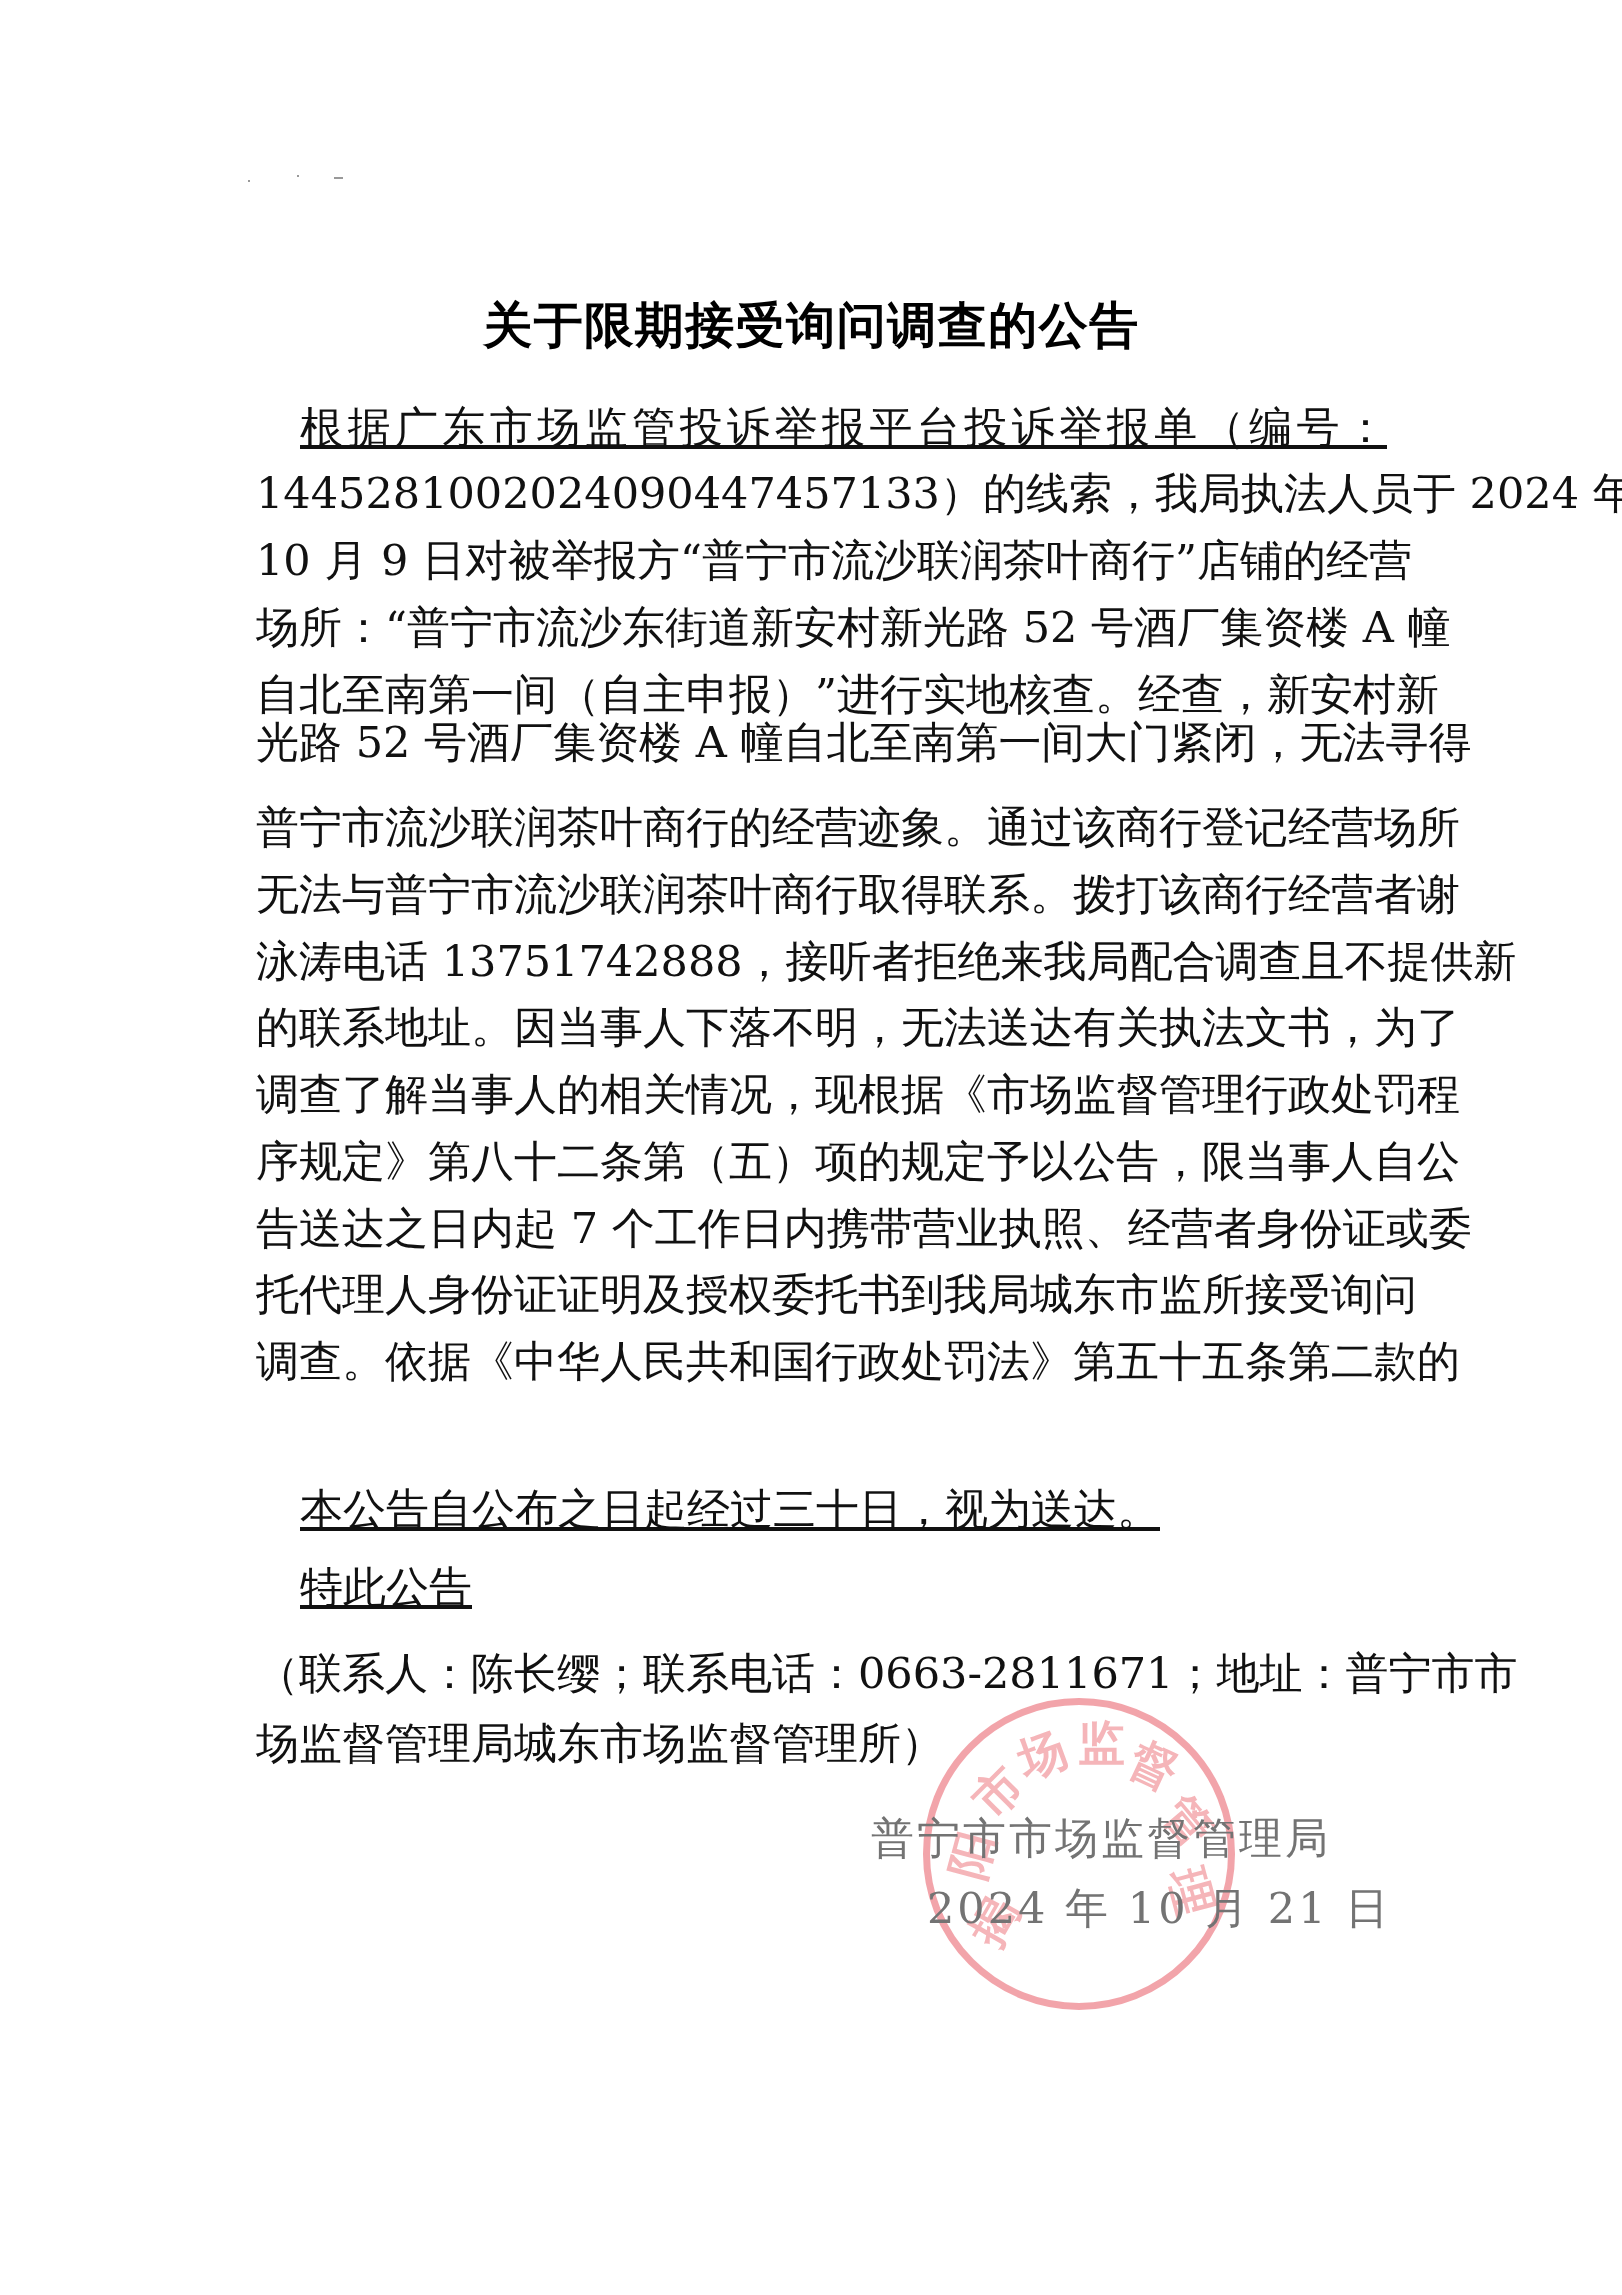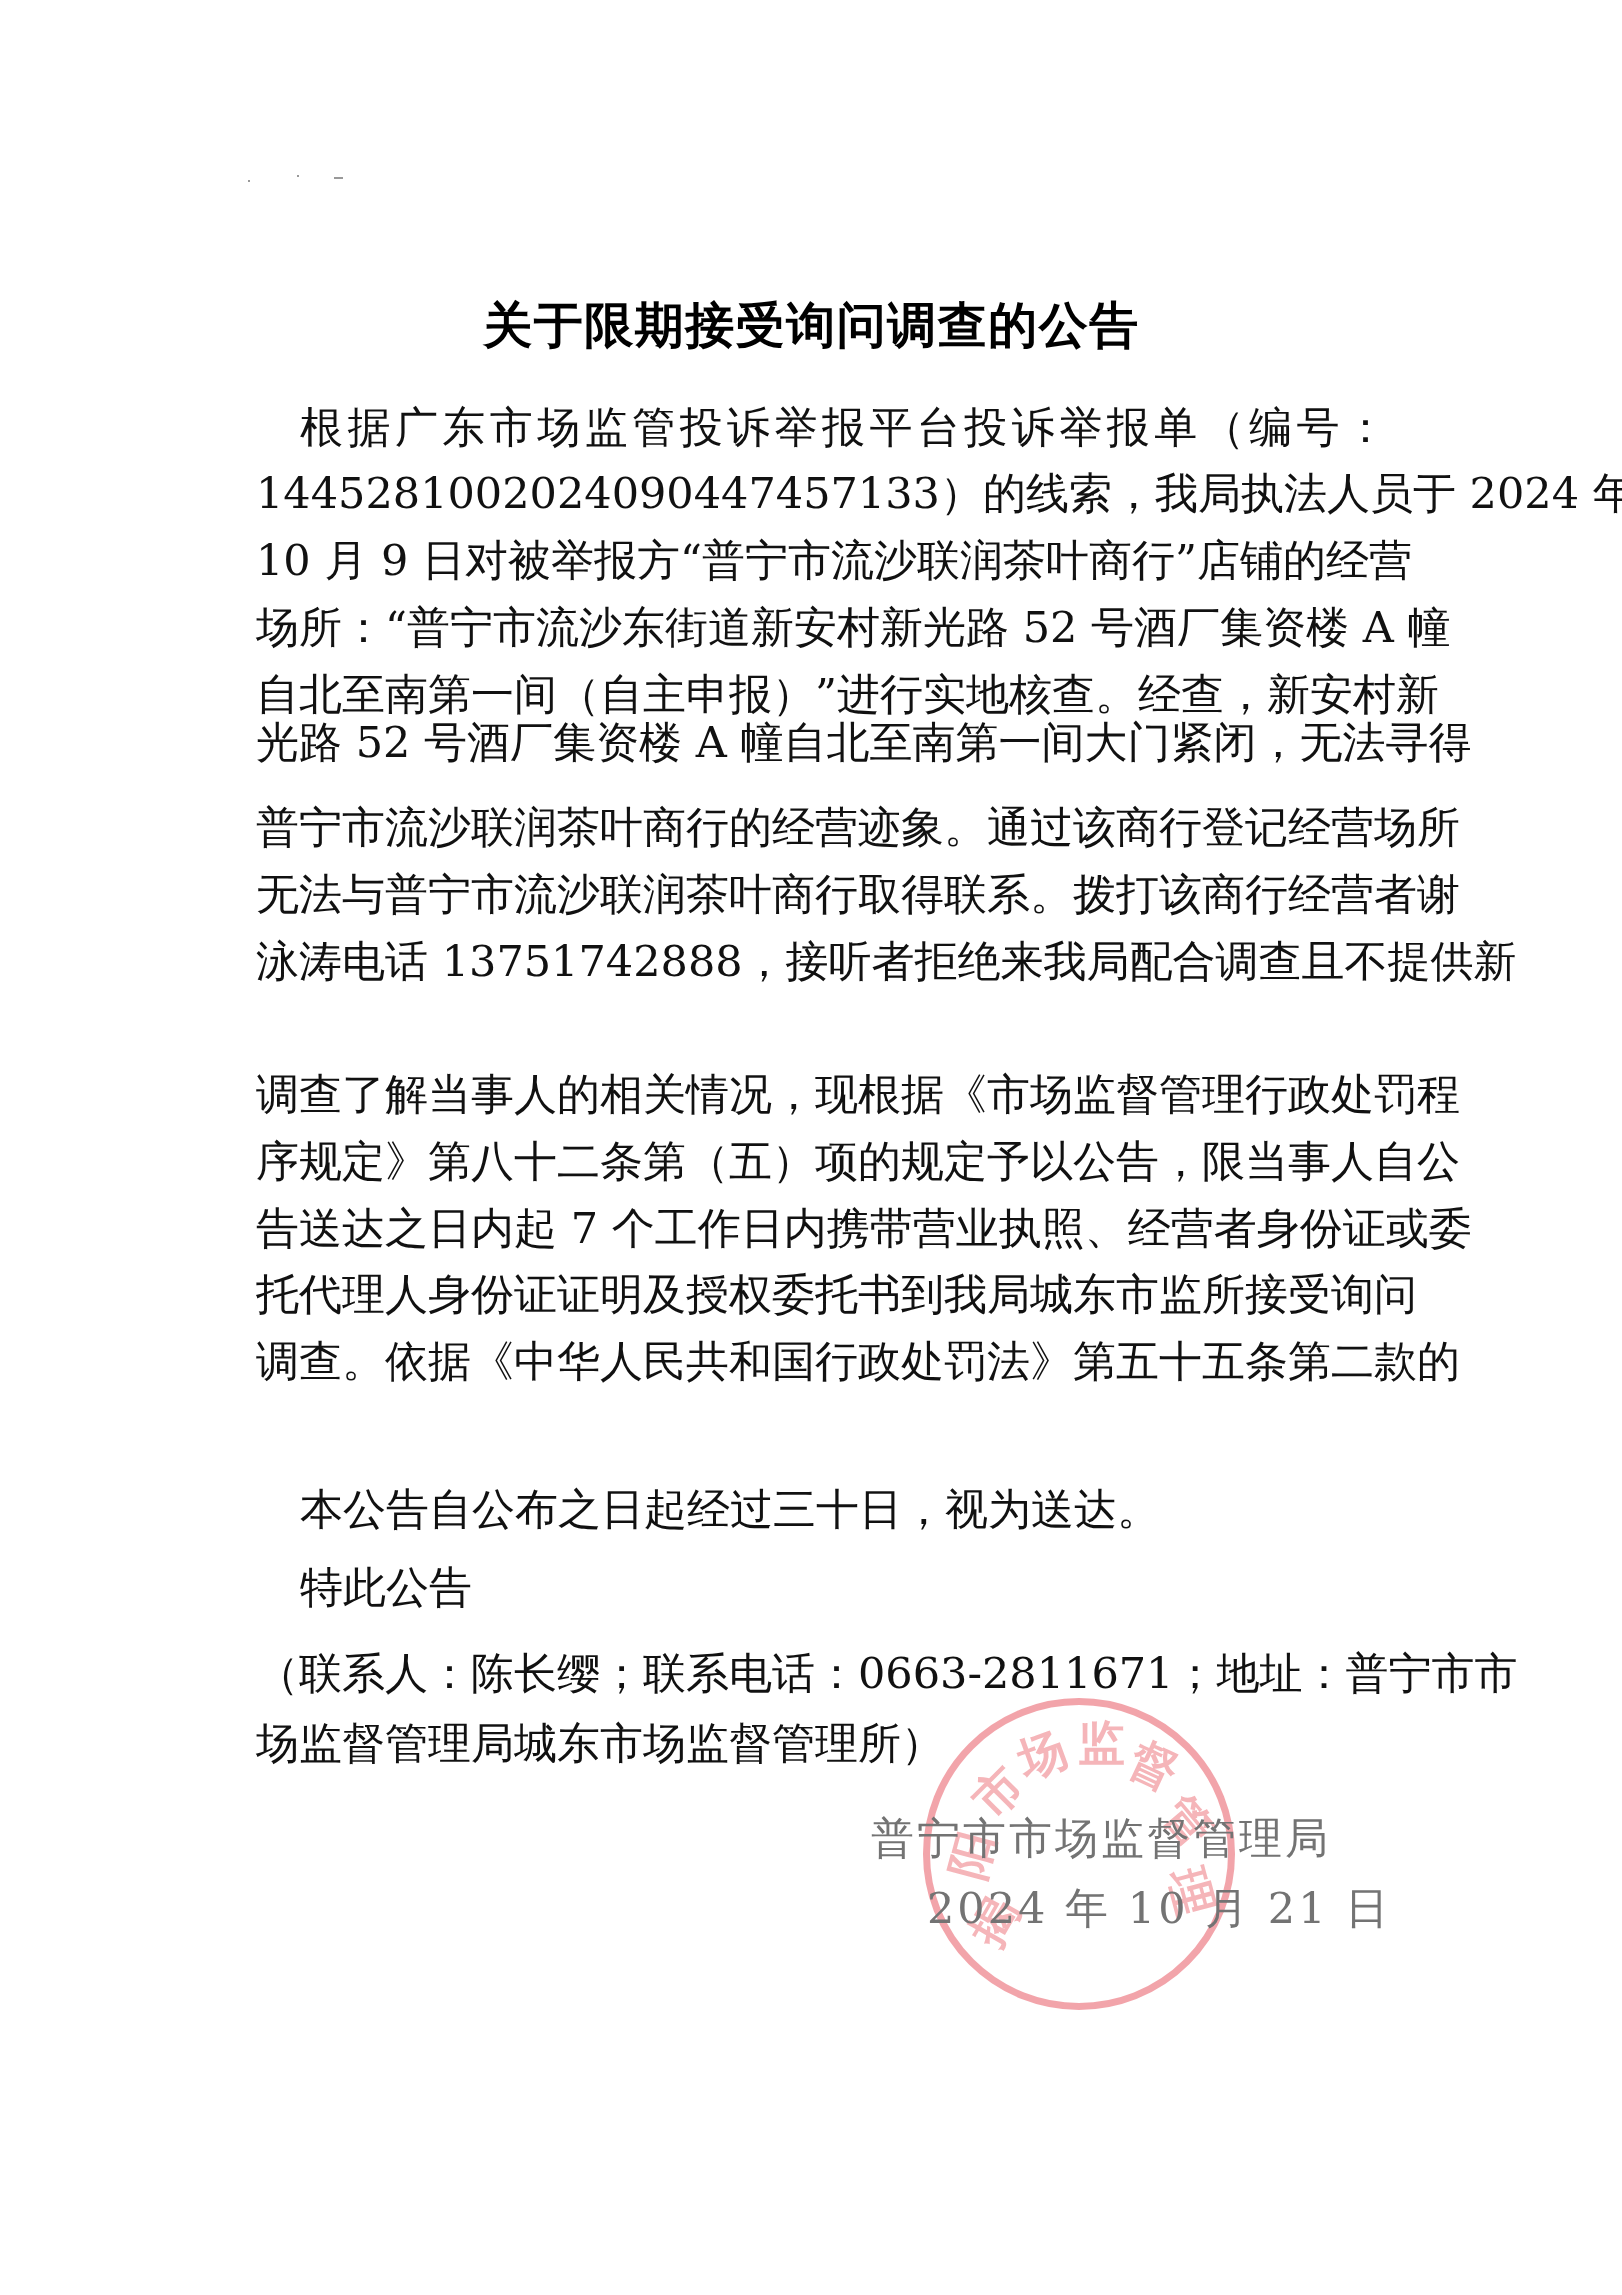--- a/index.html
+++ b/index.html
@@ -10,21 +10,21 @@
     text-align: center; font-family: "DejaVu Sans", sans-serif;
     font-weight: bold; font-size: 49px; letter-spacing: 1.5px; color: #000;
   }
   .line {
     position: absolute; left: 256px; width: 1131px;
     font-family: "DejaVu Serif", serif; font-size: 43px; color: #111;
     white-space: nowrap; text-align-last: justify; text-align: justify;
     line-height: 52px;
   }
   .line.last { text-align-last: left; }
-  .line.indent { left: 300px; width: 1087px; }
+  .line.indent { left: 300px; width: 1087px; text-decoration: underline; }
   .sig {
     position: absolute; font-family: "DejaVu Serif", serif;
     font-size: 43px; color: #737373; white-space: nowrap; letter-spacing: 3px;
   }
   .stamp {
     position: absolute; left: 923px; top: 1698px; width: 312px; height: 312px;
     border-radius: 50%; border: 7.4px solid rgba(232,90,100,0.55);
     box-sizing: border-box;
   }
   .stamp-text {
@@ -46,20 +46,21 @@
 
   <div class="line indent" style="top:401px;">根据广东市场监管投诉举报平台投诉举报单（编号：</div>
   <div class="line" style="top:467px;">1445281002024090447457133）的线索，我局执法人员于 2024 年</div>
   <div class="line" style="top:534px;">10 月 9 日对被举报方“普宁市流沙联润茶叶商行”店铺的经营</div>
   <div class="line" style="top:601px;">场所：“普宁市流沙东街道新安村新光路 52 号酒厂集资楼 A 幢</div>
   <div class="line" style="top:668px;">自北至南第一间（自主申报）”进行实地核查。经查，新安村新</div>
   <div class="line" style="top:716px;">光路 52 号酒厂集资楼 A 幢自北至南第一间大门紧闭，无法寻得</div>
   <div class="line" style="top:801px;">普宁市流沙联润茶叶商行的经营迹象。通过该商行登记经营场所</div>
   <div class="line" style="top:868px;">无法与普宁市流沙联润茶叶商行取得联系。拨打该商行经营者谢</div>
   <div class="line" style="top:935px;">泳涛电话 13751742888，接听者拒绝来我局配合调查且不提供新</div>
+  <div class="line" style="top:1001px;">的联系地址。因当事人下落不明，无法送达有关执法文书，为了</div>
   <div class="line" style="top:1068px;">调查了解当事人的相关情况，现根据《市场监督管理行政处罚程</div>
   <div class="line" style="top:1135px;">序规定》第八十二条第（五）项的规定予以公告，限当事人自公</div>
   <div class="line" style="top:1202px;">告送达之日内起 7 个工作日内携带营业执照、经营者身份证或委</div>
   <div class="line" style="top:1268px;">托代理人身份证证明及授权委托书到我局城东市监所接受询问</div>
   <div class="line" style="top:1335px;">调查。依据《中华人民共和国行政处罚法》第五十五条第二款的</div>
 
   <div class="line indent last" style="top:1483px;">本公告自公布之日起经过三十日，视为送达。</div>
   <div class="line indent last" style="top:1561px;">特此公告</div>
 
   <div class="line" style="top:1647px;">（联系人：陈长缨；联系电话：0663-2811671；地址：普宁市市</div>

